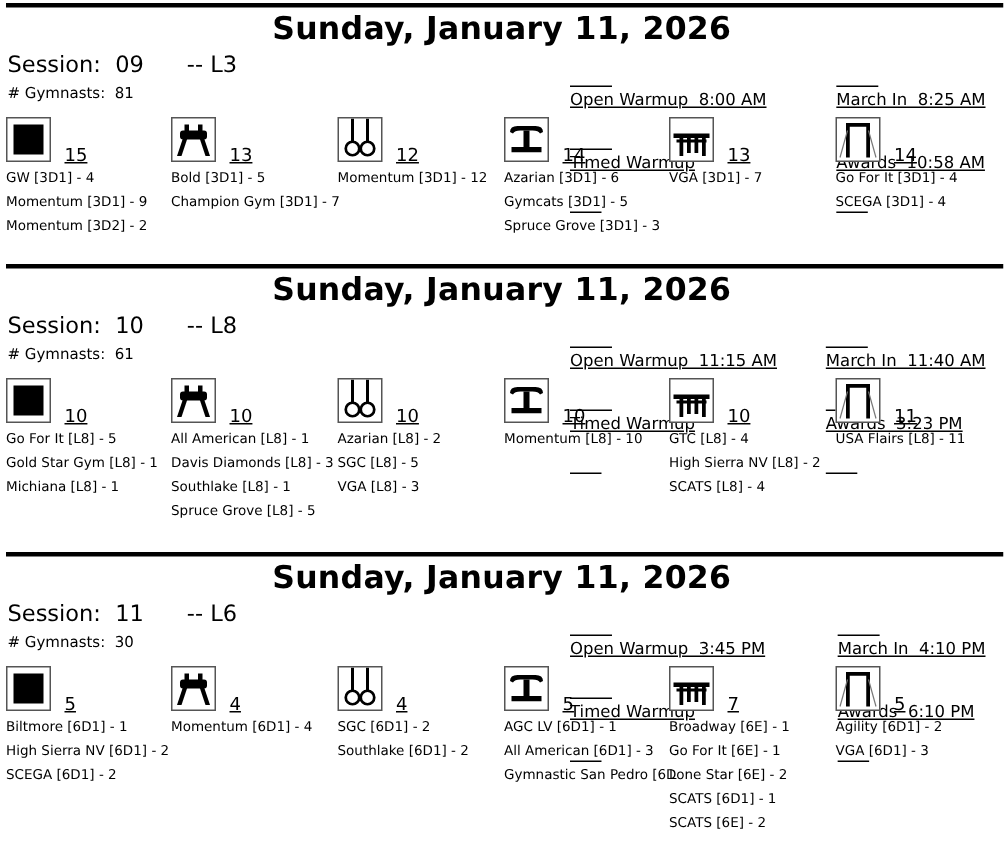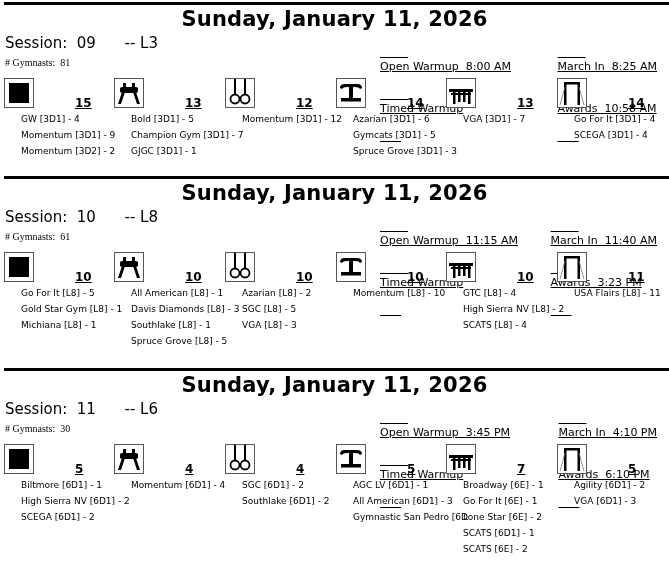--- a/index.html
+++ b/index.html
@@ -3,33 +3,33 @@
   <meta charset="utf-8">
   <style>
     html, body { margin: 0; padding: 0; background: #ffffff; }
     body { width: 669px; height: 564px; overflow: hidden; position: relative;
            font-family: "DejaVu Sans", sans-serif; color: #000; }
     .session { position: absolute; left: 0; width: 669px; }
     .rule { position: absolute; left: 4px; right: 0; top: 0; height: 3px; background: #000; }
     .date { position: absolute; left: 0; right: 0; top: 5px; text-align: center;
             font-size: 21px; font-weight: bold; letter-spacing: 0.2px; }
     .sess-title { position: absolute; left: 5px; top: 32px; font-size: 15px; font-weight: normal; white-space: pre; }
-    .gym-count { position: absolute; left: 5px; top: 55px; font-size: 10px; white-space: pre; font-family: Liberation Serif, serif; }
+    .gym-count { position: absolute; left: 5px; top: 55px; font-size: 10px; white-space: pre; }
     .times { position: absolute; font-size: 11px; line-height: 14px; white-space: pre; text-decoration: underline; }
     .times.warm { left: 380px; top: 30px; }
     .times.warm .row2 { padding-left: 0; }
     .times.march { right: 12px; top: 30px; }
     .events { position: absolute; top: 76px; left: 0; width: 669px; }
     .event { position: absolute; top: 0; width: 110px; }
     .icon-box { position: absolute; left: 0; top: 0; width: 30px; height: 30px;
                 border: 1px solid #555; background: #fff; box-sizing: border-box; }
     .icon-box svg { position: absolute; left: 0; top: 0; width: 28px; height: 28px; }
-    .count { position: absolute; left: 39px; top: 18px; font-size: 12px; font-weight: bold;
-             text-decoration: underline; margin-left: 32px; }
-    .teams { position: absolute; left: 17px; top: 33px; font-size: 9px; line-height: 16px; white-space: nowrap; }
+    .count { position: absolute; left: 39px; top: 18px; font-size: 12px; font-weight: normal;
+             text-decoration: underline; }
+    .teams { position: absolute; left: 0; top: 33px; font-size: 9px; line-height: 16px; white-space: nowrap; }
     .team { display: block; }
   </style>
 </head>
 <body>
 
 <div id="sessions-root">
     <div class="session" style="top: 2px;">
       <div class="rule"></div>
       <div class="date">Sunday, January 11, 2026</div>
       <div class="sess-title">Session:  09      -- L3</div>
@@ -63,21 +63,20 @@
     <rect x="8" y="4" width="3" height="6" fill="#000"></rect>
     <rect x="17" y="4" width="3" height="6" fill="#000"></rect>
     <polygon points="7,13 10,13 6,25 3,25" fill="#000"></polygon>
     <polygon points="18,13 21,13 25,25 22,25" fill="#000"></polygon>
   </svg>
 </div>
           <div class="count">13</div>
           <div class="teams">
             <span class="team">Bold [3D1] - 5</span>
             <span class="team">Champion Gym [3D1] - 7</span>
-            <span class="team">GJGC [3D1] - 1</span>
           </div>
         </div>
         <div class="event" style="left: 225px;">
           <div class="icon-box">
   <svg viewBox="0 0 28 28">
     <line x1="9" y1="0" x2="9" y2="16" stroke="#000" stroke-width="2"></line>
     <line x1="19" y1="0" x2="19" y2="16" stroke="#000" stroke-width="2"></line>
     <circle cx="9" cy="20" r="4.5" fill="none" stroke="#000" stroke-width="1.8"></circle>
     <circle cx="19" cy="20" r="4.5" fill="none" stroke="#000" stroke-width="1.8"></circle>
   </svg>

